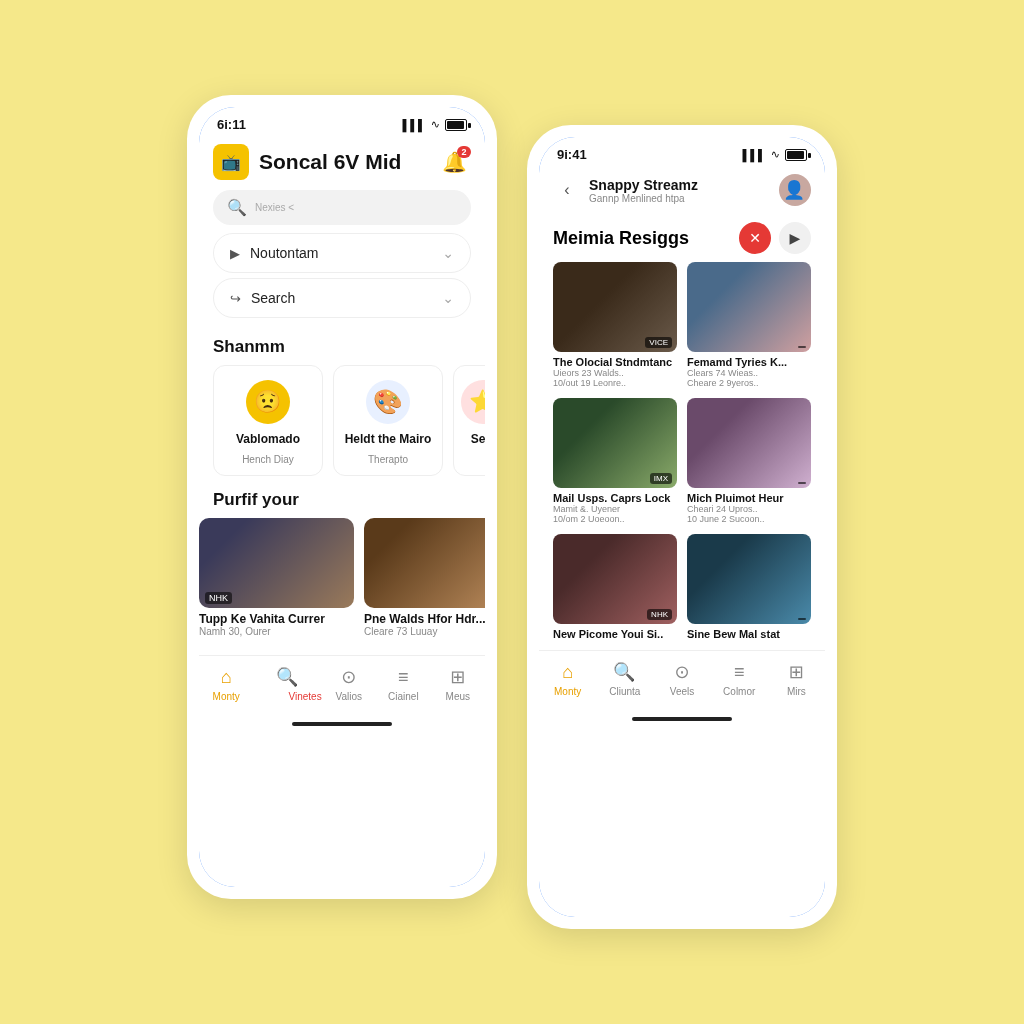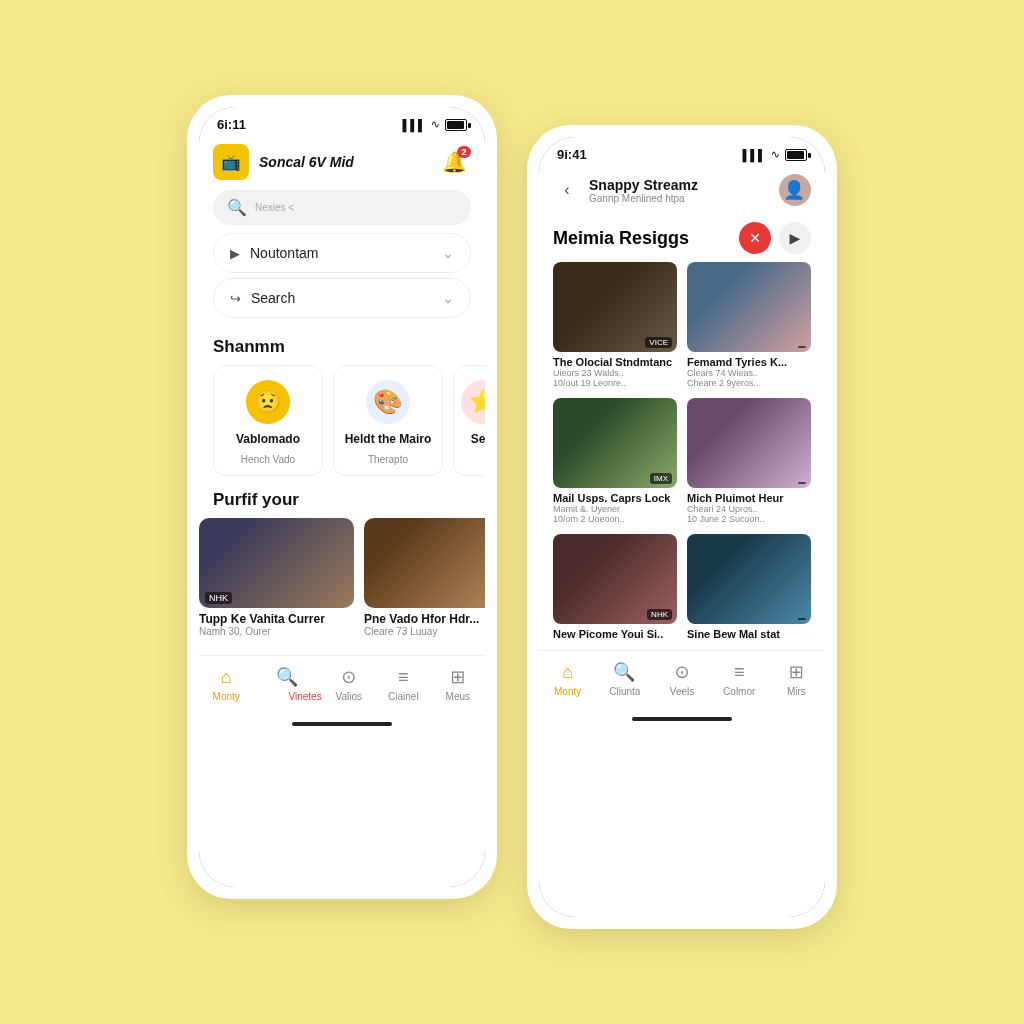--- a/index.html
+++ b/index.html
@@ -93,25 +93,24 @@
     .app-logo {
       width: 36px; height: 36px;
       background: #f5c200;
       border-radius: 8px;
       display: flex; align-items: center; justify-content: center;
       color: #fff;
       font-size: 16px;
       font-weight: 700;
     }
     .app-title {
-      font-size: 14px;
+      font-size: 21px;
       font-weight: 600;
       color: #111;
       flex: 1;
-      font-style: italic;
     }
     .notification-badge {
       position: relative;
       width: 32px; height: 32px;
       display: flex; align-items: center; justify-content: center;
     }
     .notif-icon {
       font-size: 20px;
       color: #888;
     }
@@ -391,21 +390,21 @@
           </div>
           <span class="chevron">⌄</span>
         </div>
 
         <div class="section-title">Shanmm</div>
         <div class="channel-row">
 
           <div class="channel-card">
             <div class="channel-avatar" style="background:#f5c200;">😟</div>
             <span class="channel-name">Vablomado</span>
-            <span class="channel-sub">Hench Vado</span>
+            <span class="channel-sub">Hench Diay</span>
           </div>
 
           <div class="channel-card">
             <div class="channel-avatar" style="background:#e8f0ff; font-size:24px;">🎨</div>
             <span class="channel-name">Heldt the Mairo</span>
             <span class="channel-sub">Therapto</span>
           </div>
 
           <div class="channel-card" style="width:60px;min-width:60px;overflow:hidden;">
             <div class="channel-avatar" style="background:#ffe0e0;">⭐</div>
@@ -421,21 +420,21 @@
             </div>
             <div class="video-info">
               <div class="video-title">Tupp Ke Vahita Currer</div>
               <div class="video-meta">Namh 30, Ourer</div>
             </div>
           </div>
           <div>
             <div class="video-thumb bg-right-art">
             </div>
             <div class="video-info">
-              <div class="video-title">Pne Vado Hfor Hdr...</div>
+              <div class="video-title">Pne Walds Hfor Hdr...</div>
               <div class="video-meta">Cleare 73 Luuay</div>
             </div>
           </div>
         </div>
 
         <div class="bottom-nav">
           <div class="nav-item active">
             <span class="nav-icon">⌂</span>
             <span class="nav-label">Monty</span>
           </div>

